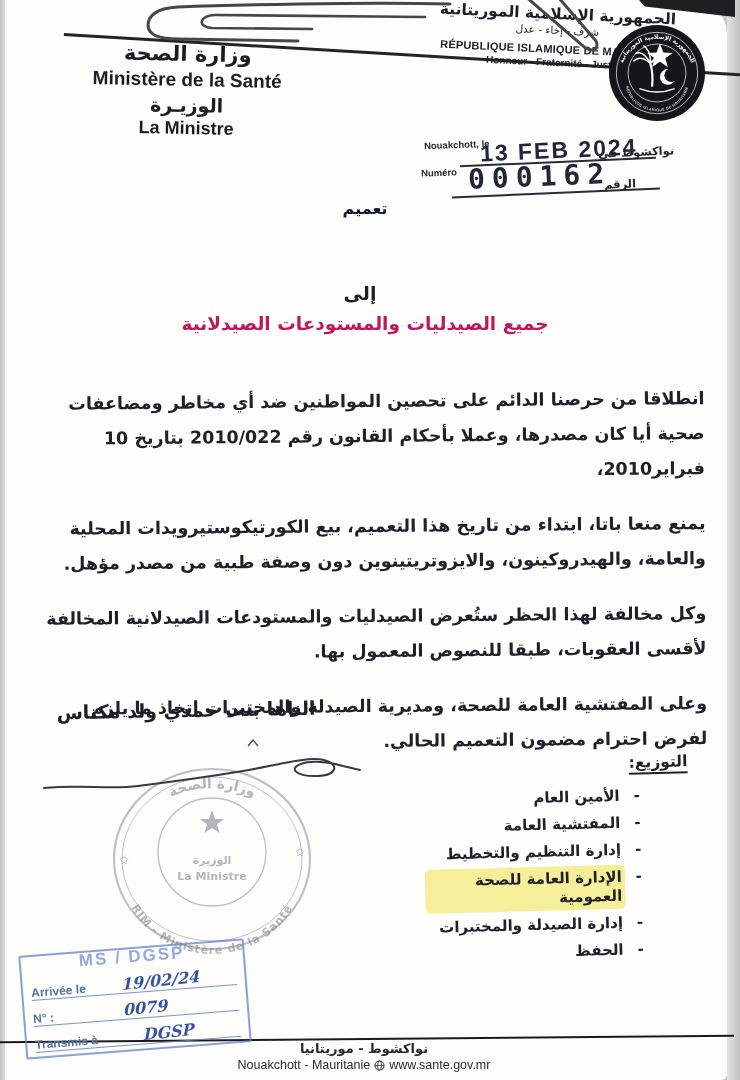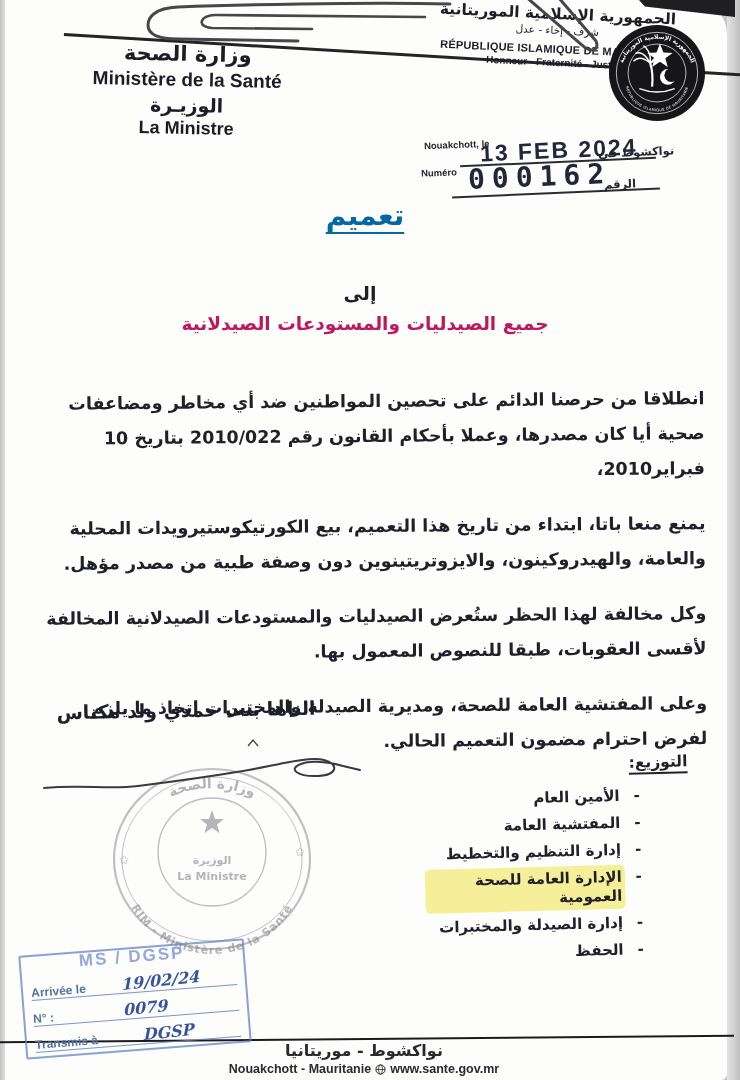--- a/index.html
+++ b/index.html
@@ -32,21 +32,21 @@
   .nouak-label{left:424px;top:139px;font-family:"Liberation Sans",sans-serif;font-size:9.5px;font-weight:700;transform:rotate(-2deg);}
   .date-underline{left:460px;top:161px;width:196px;border-bottom:2px solid #2b2b33;transform:rotate(-2.5deg);}
   .date-stamp{left:480px;top:137px;font-family:"Liberation Sans",sans-serif;font-size:23px;font-weight:700;letter-spacing:2px;color:#23263a;transform:rotate(-2.5deg);}
   .nouak-ar{left:598px;top:145px;font-size:11.5px;font-weight:700;transform:rotate(-2.5deg);}
   .numero-label{left:421px;top:167px;font-family:"Liberation Sans",sans-serif;font-size:9.5px;font-weight:700;transform:rotate(-2deg);}
   .num-underline{left:452px;top:192px;width:208px;border-bottom:2px solid #2b2b33;transform:rotate(-2.5deg);}
   .num-stamp{left:468px;top:160px;font-family:"DejaVu Sans Mono",monospace;font-size:28px;font-weight:700;letter-spacing:7px;color:#23263a;transform:rotate(-2.5deg);}
   .num-ar{left:604px;top:177px;font-size:11.5px;font-weight:700;transform:rotate(-2.5deg);}
   
   .doc-title{position:absolute;left:290px;top:199px;width:150px;text-align:center;}
-  .doc-title span{font-size:28px;font-weight:700;color:#0369a1;text-decoration:underline;text-underline-offset:7px;text-decoration-thickness:2px;}
+  .doc-title span{font-size:16px;font-weight:700;color:#0f172a;text-underline-offset:7px;text-decoration-thickness:2px;}
   .doc-to{position:absolute;left:310px;top:282px;width:100px;text-align:center;font-size:19px;font-weight:700;color:#1f1f29;}
   .doc-recipient{position:absolute;left:110px;top:313px;width:510px;text-align:center;font-size:18.5px;font-weight:700;color:#be185d;}
   
   .body-text{position:absolute;left:34px;top:384px;width:672px;direction:rtl;text-align:right;transform:rotate(-.5deg);color:#20202a;}
   .body-text p{margin:0 0 20px 0;font-size:17.5px;font-weight:700;line-height:35px;}
   .signatory{position:absolute;left:46px;top:699px;width:280px;text-align:center;font-size:19px;font-weight:700;color:#1e1e28;transform:rotate(-1deg);direction:rtl;}
   
   .seal{position:absolute;left:92px;top:752px;width:240px;height:218px;z-index:5;}
   .signature{position:absolute;left:38px;top:738px;width:330px;height:78px;z-index:6;}
   
@@ -58,22 +58,22 @@
   .hl{background:#f6ef9a;box-shadow:0 0 0 3px #f6ef9a;border-radius:2px;}
   
   .arrival{position:absolute;left:22px;top:947px;width:226px;height:104px;transform:rotate(-4.5deg);border:2.5px solid rgba(97,131,196,.75);border-radius:2px;padding:0 8px;box-sizing:border-box;z-index:7;}
   .arrival .hdr{text-align:center;font-family:"Liberation Sans",sans-serif;font-size:17px;font-weight:700;letter-spacing:2px;color:rgba(128,154,212,.85);margin-top:-2px;}
   .a-row{display:flex;align-items:flex-end;border-bottom:1.6px solid rgba(97,131,196,.85);height:25px;}
   .a-label{font-family:"Liberation Sans",sans-serif;font-size:12px;font-weight:600;color:#56739f;white-space:nowrap;}
   .a-value{flex:1;text-align:center;font-family:"DejaVu Serif",serif;font-style:italic;font-size:16px;font-weight:700;color:#35539e;transform:rotate(-1.5deg) skewX(-6deg);}
   
   .footer-rule{position:absolute;left:-6px;top:1038px;width:740px;border-top:2.5px solid #1b1b1e;transform:rotate(-.5deg);z-index:1;}
   .footer{position:absolute;left:0;top:1041px;width:728px;text-align:center;color:#2a2a2e;z-index:2;}
-  .footer .ar{font-size:16px;font-weight:700;}
-  .footer .fr{font-family:"Liberation Sans",sans-serif;font-size:12.5px;font-weight:700;margin-top:2px;display:flex;justify-content:center;align-items:center;gap:4px;}
+  .footer .ar{font-size:13px;font-weight:700;}
+  .footer .fr{font-family:"Liberation Sans",sans-serif;font-size:12.5px;font-weight:400;margin-top:2px;display:flex;justify-content:center;align-items:center;gap:4px;}
   .globe{display:inline-block;vertical-align:middle;}
 </style>
 </head>
 <body>
 
 <div class="scan">
   <div class="page"></div>
   <div class="edge-left"></div>
   <div class="edge-right"></div>
   <div class="corner-wedge"></div>

